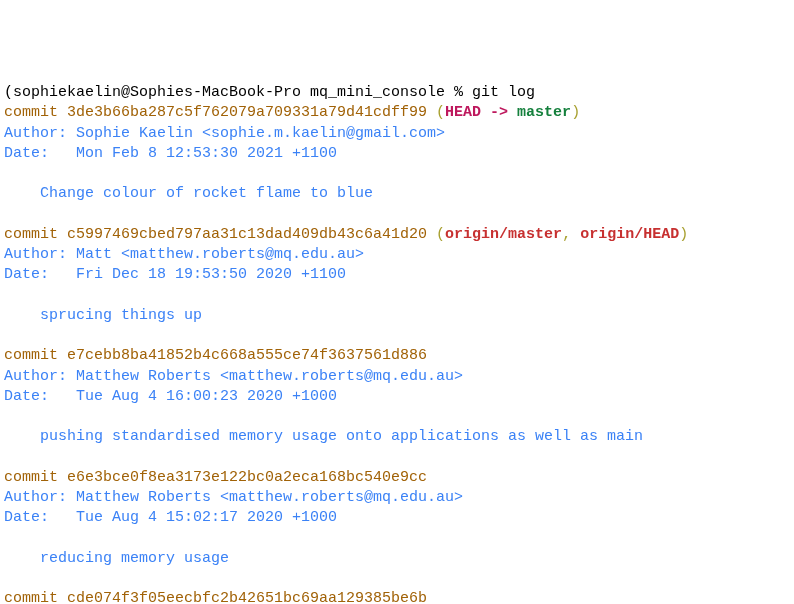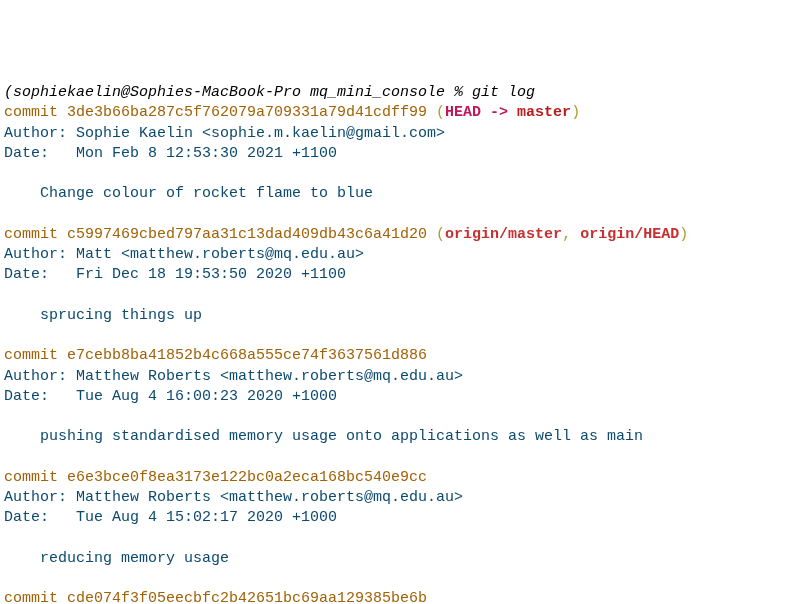--- a/index.html
+++ b/index.html
@@ -12,42 +12,41 @@
       font-family: "Menlo", "Monaco", "Courier New", monospace;
       font-size: 15px;
       line-height: 1.35;
       color: #000000;
       padding: 2px 4px;
       white-space: pre;
       width: 794px;
     }
     .prompt-line {
       color: #000000;
-      font-style: italic;
     }
     .commit-line {
       color: #a16207;
     }
     .refs-paren {
       color: #a8a030;
     }
     .head-arrow {
       color: #be185d;
       font-weight: bold;
     }
     .master-local {
-      color: #b91c1c;
+      color: #15803d;
       font-weight: bold;
     }
     .remote-ref {
       color: #c73030;
       font-weight: bold;
     }
     .author-line, .date-line, .message-line {
-      color: #0c4a6e;
+      color: #3b82f6;
     }
     .commit-block {
       display: block;
     }
   </style>
 </head>
 <body>
 
 
 

